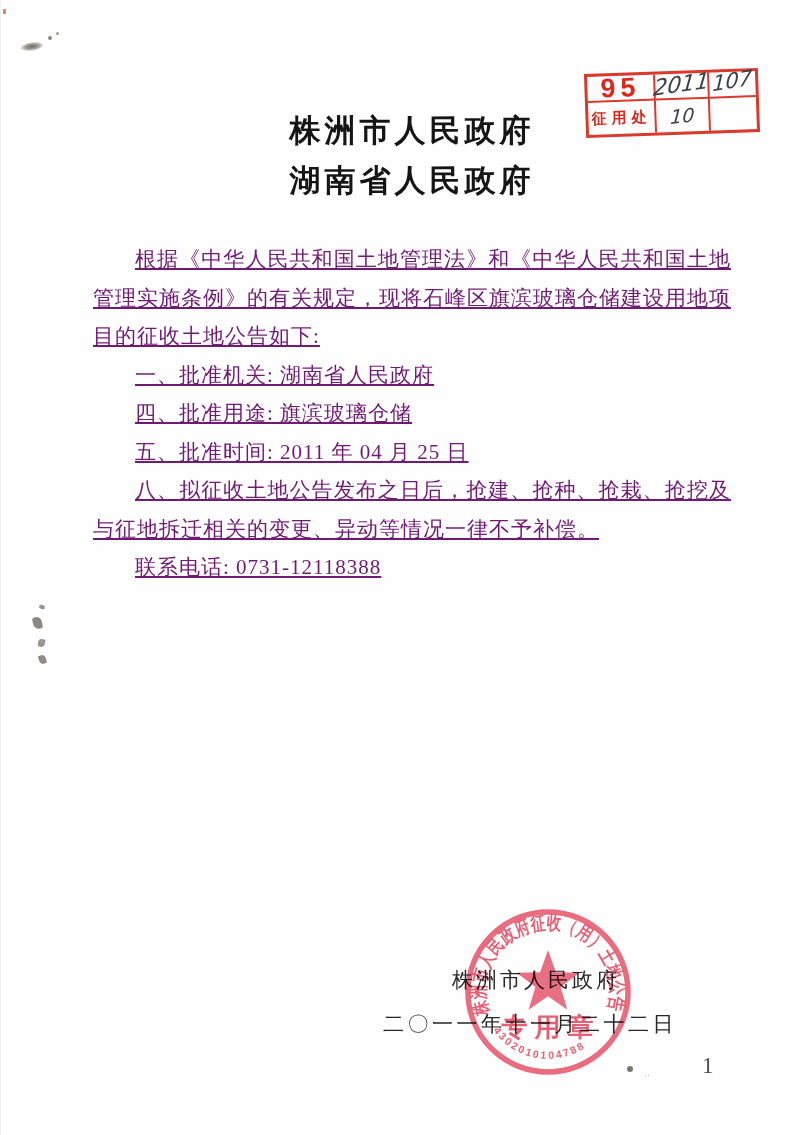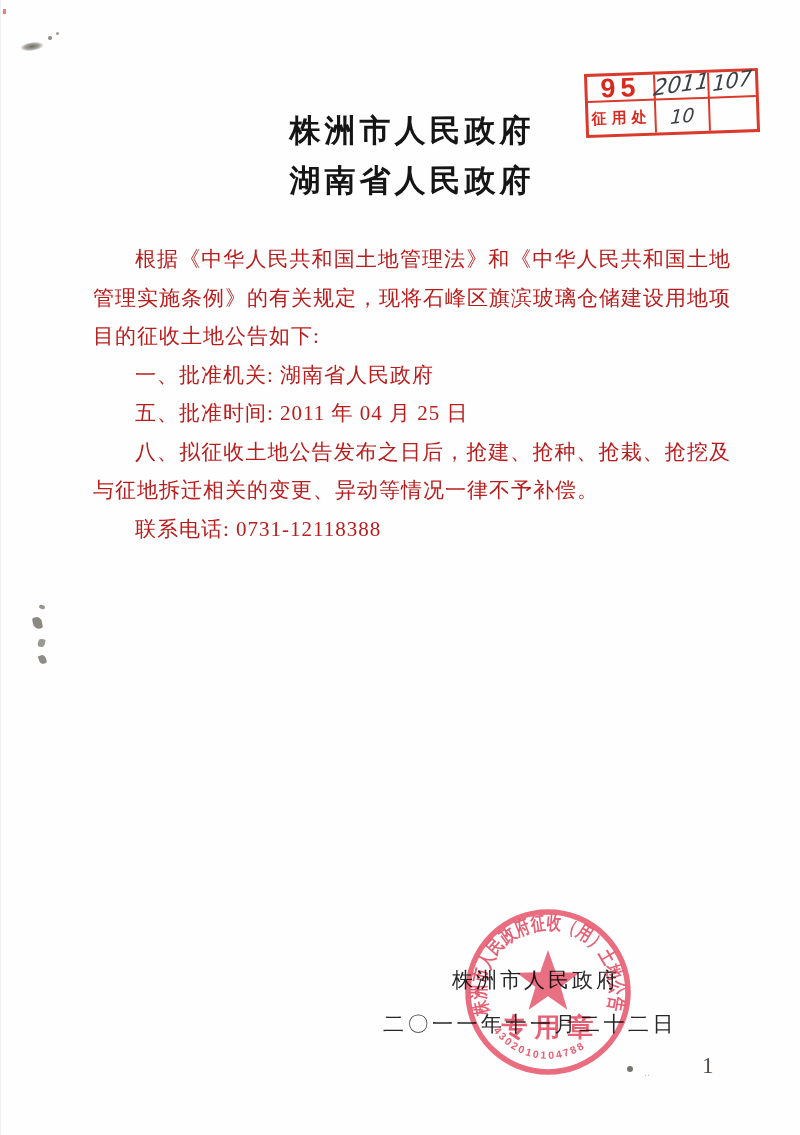--- a/index.html
+++ b/index.html
@@ -11,21 +11,21 @@
     border-left:1px solid #f0f0ee;
   }
 
   
   .doc { position:absolute; left:92px; width:638px; top:0; }
   .title { margin-top:106px; text-align:center; font-weight:bold; color:#151515; }
   .title .t-line { font-size:31px; line-height:50px; letter-spacing:4px; }
   .body-text { margin-top:34px; }
   .body-text p {
     margin:0; font-size:21px; line-height:38.5px; letter-spacing:1px;
-    text-indent:2em; text-align:justify; color:#b91c1c;
+    text-indent:2em; text-align:justify; color:#701a75;text-decoration:underline;
   }
 
   
   .sig-org  { position:absolute; left:451px; top:966px; font-size:21px; letter-spacing:3px; color:#262626; }
   .sig-date { position:absolute; left:382px; top:1010px; font-size:21px; letter-spacing:3.5px; color:#262626; }
 
   
   .page-num { position:absolute; left:701px; top:1053px; font-size:23px; color:#55504c; }
   .dot-mark { position:absolute; left:626px; top:1066px; width:6px; height:6px; border-radius:50%; background:#7a7570; }
   .faint-mark { position:absolute; left:643px; top:1068px; width:16px; height:5px; color:#b9b5b0; font-size:9px; }
@@ -98,20 +98,21 @@
   </div>
 
   <div class="doc">
     <div class="title">
       <div class="t-line">株洲市人民政府</div>
       <div class="t-line">湖南省人民政府</div>
     </div>
     <div class="body-text">
       <p>根据《中华人民共和国土地管理法》和《中华人民共和国土地管理实施条例》的有关规定，现将石峰区旗滨玻璃仓储建设用地项目的征收土地公告如下:</p>
       <p>一、批准机关: 湖南省人民政府</p>
+      <p>四、批准用途: 旗滨玻璃仓储</p>
       <p>五、批准时间: 2011 年 04 月 25 日</p>
       <p>八、拟征收土地公告发布之日后，抢建、抢种、抢栽、抢挖及与征地拆迁相关的变更、异动等情况一律不予补偿。</p>
       <p>联系电话: 0731-12118388</p>
     </div>
   </div>
 
   <div class="sig-org">株洲市人民政府</div>
   <div class="sig-date">二〇一一年十一月二十二日</div>
 
   <svg class="seal" viewBox="0 0 178 178" xmlns="http://www.w3.org/2000/svg">

